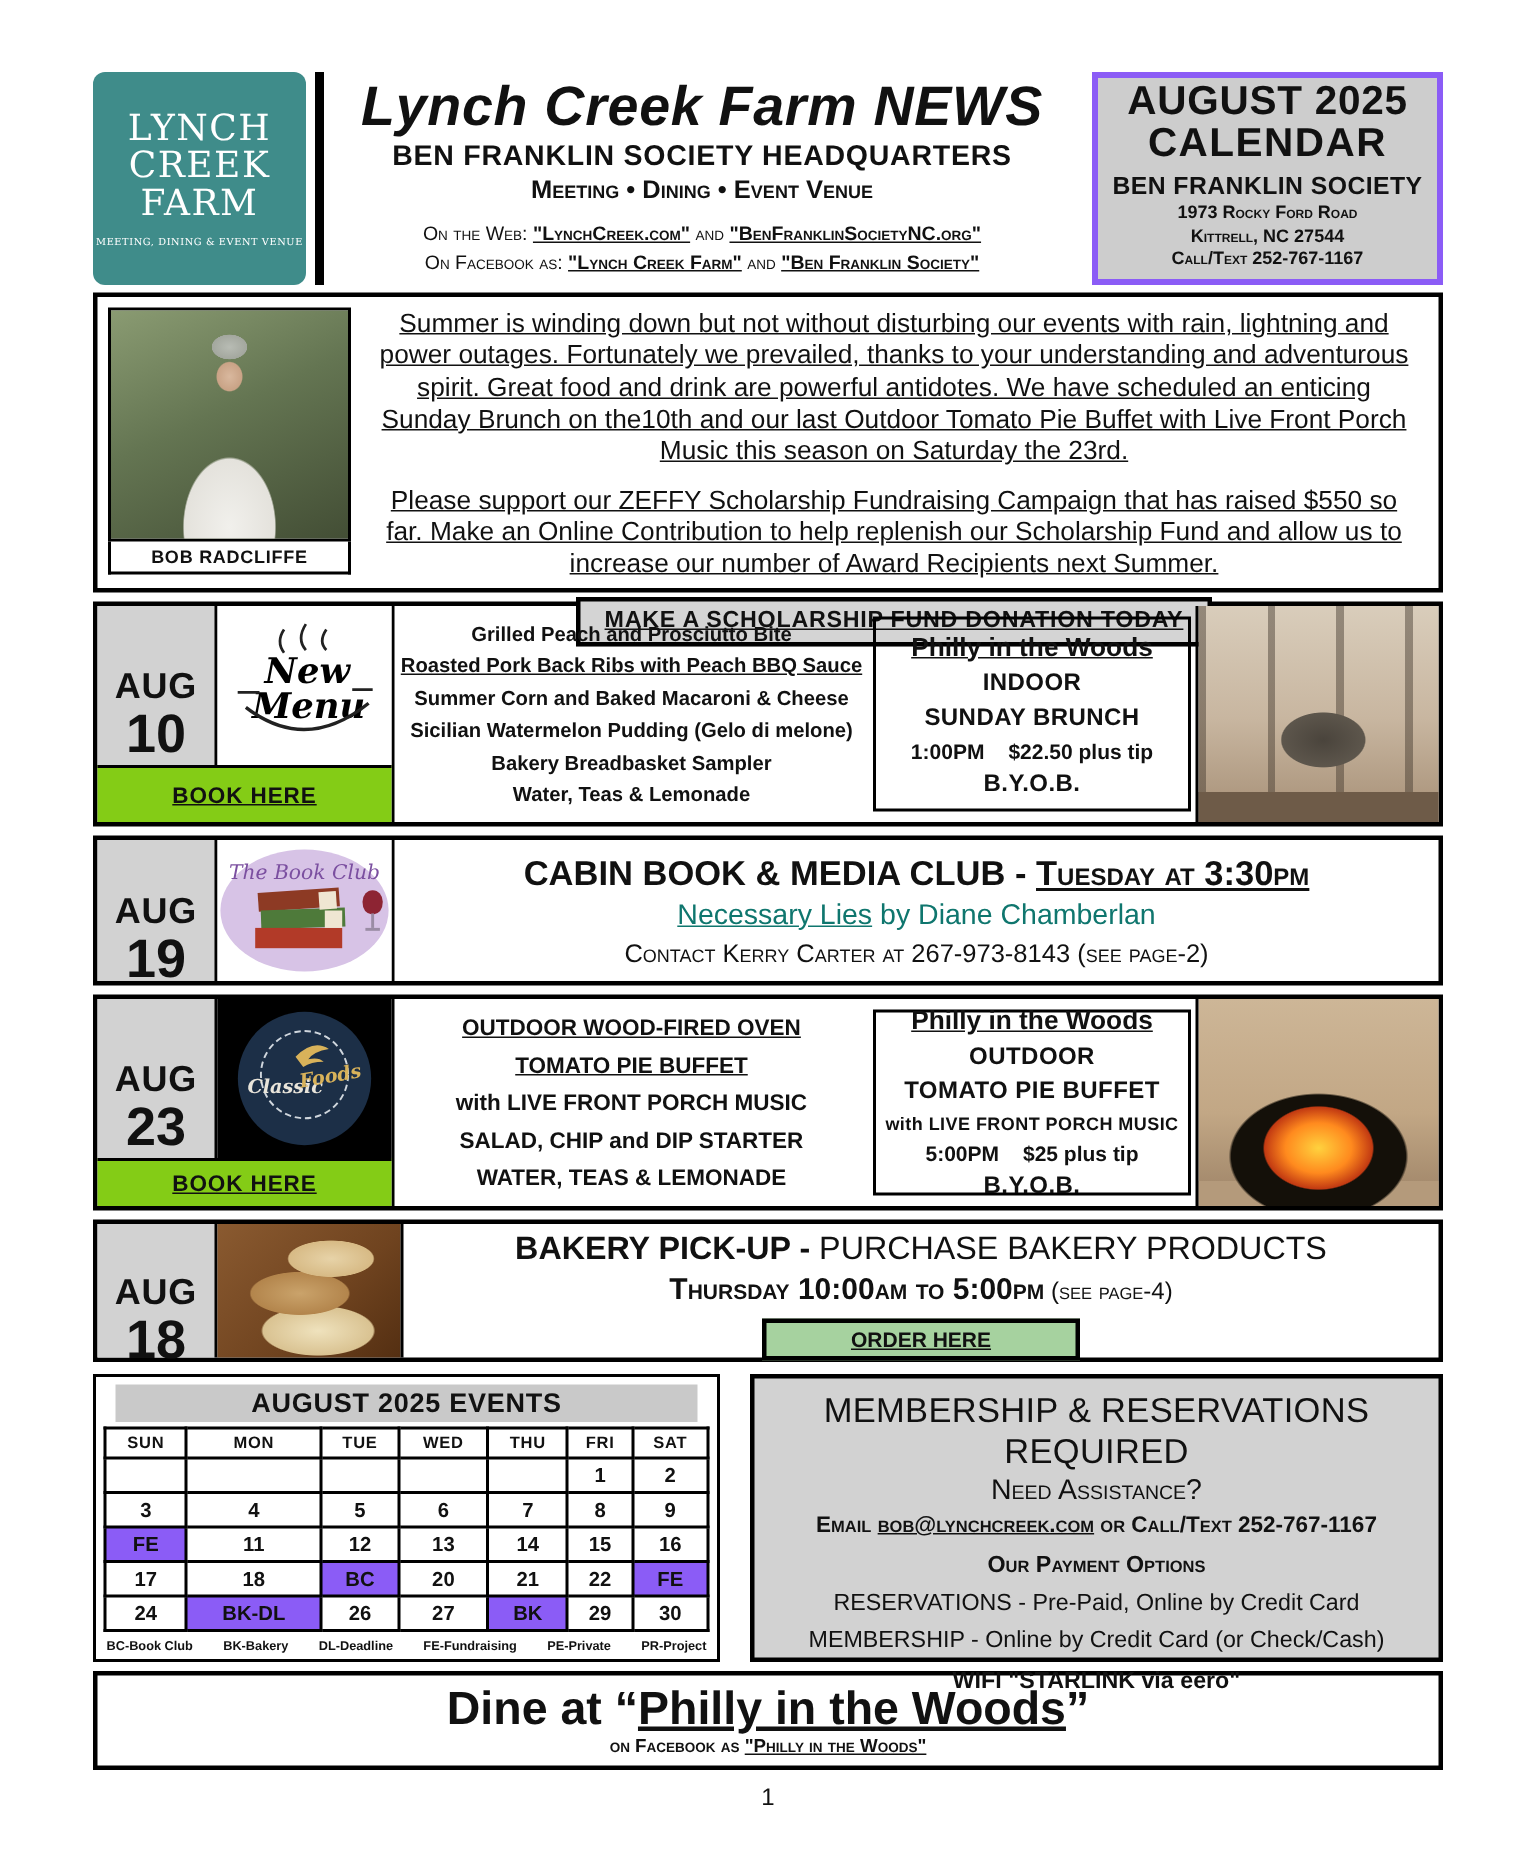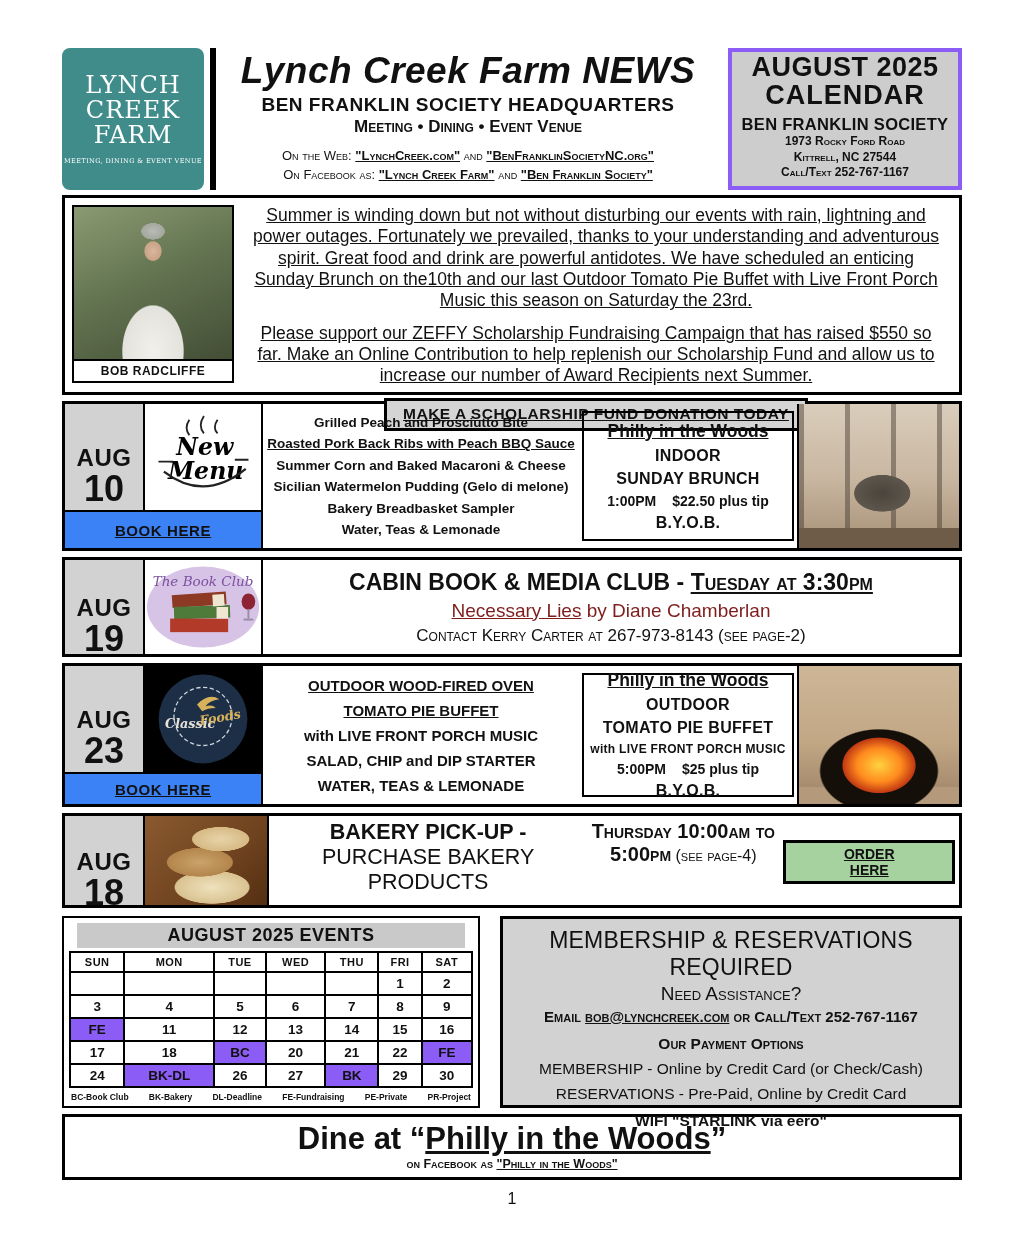--- a/index.html
+++ b/index.html
@@ -45,21 +45,21 @@
 
   
   .event { border: 3px solid #000; margin-top: 6px; display: flex; }
   .ev-left { width: 198px; display: flex; flex-direction: column; border-right: 2px solid #000; }
   .ev-left-top { display: flex; flex: 1; }
   .date-cell { width: 80px; background: #D2D2D2; border-right: 2px solid #000; display: flex; flex-direction: column; align-items: center; justify-content: center; }
   .date-m { font-size: 24px; font-weight: bold; letter-spacing: .5px; margin-top: 40px; }
   .date-d { font-size: 36px; font-weight: bold; margin-top: -4px; }
   .icon-cell { flex: 1; background: #fff; display: flex; align-items: center; justify-content: center; }
   .icon-cell.dark { background: #000; }
-  .book-btn { height: 40px; background: #3b82f6; border-top: 2px solid #000; display: flex; align-items: center; justify-content: center; font-weight: bold; font-size: 15px; text-decoration: underline; letter-spacing: .6px; cursor: pointer; }
+  .book-btn { height: 40px; background: #84cc16; border-top: 2px solid #000; display: flex; align-items: center; justify-content: center; font-weight: bold; font-size: 15px; text-decoration: underline; letter-spacing: .6px; cursor: pointer; }
   .menu-col { flex: 1; display: flex; flex-direction: column; justify-content: center; gap: 6.5px; text-align: center; font-size: 13.5px; font-weight: bold; padding: 4px; }
   .menu-col.wide { font-size: 15px; gap: 8px; }
   .detail { width: 212px; border: 2px solid #000; margin: 7px 3px; padding: 6px 2px; text-align: center; display: flex; flex-direction: column; justify-content: center; gap: 5px; }
   .detail-title { font-size: 17.5px; font-weight: bold; text-decoration: underline; }
   .detail-line { font-size: 16px; font-weight: bold; letter-spacing: .3px; }
   .detail-line.sm { font-size: 12px; }
   .detail-price { font-size: 14px; font-weight: bold; display: flex; justify-content: center; gap: 16px; }
   .ev-photo { width: 162px; border-left: 2px solid #000; }
   .ev-photo.porch { background:
       linear-gradient(0deg, #6e5b48 0%, #6e5b48 14%, rgba(0,0,0,0) 14%),
@@ -76,25 +76,25 @@
       radial-gradient(60px 26px at 45% 52%, #caa36b 0%, #b3854c 54%, rgba(0,0,0,0) 56%),
       radial-gradient(68px 30px at 55% 80%, #efe2bd 0%, #d9c291 54%, rgba(0,0,0,0) 56%),
       linear-gradient(135deg, #8a5a30 0%, #6f431f 60%, #542f12 100%); }
 
   
   .ev19-left { width: 198px; display: flex; border-right: 2px solid #000; }
   .ev19-left .date-cell { border-right: 2px solid #000; }
   .logo-cell { flex: 1; background: #fff; display: flex; align-items: center; justify-content: center; }
   .ev19-text { flex: 1; display: flex; flex-direction: column; justify-content: center; text-align: center; gap: 4px; padding: 4px; }
   .ev19-title { font-size: 23px; font-weight: bold; }
-  .ev19-book { font-size: 19px; color: #7f1d1d; }
+  .ev19-book { font-size: 19px; color: #0f766e; }
   .ev19-contact { font-size: 17px; }
 
   
-  .ev28-text { flex: 1; display: flex; flex-direction: row; justify-content: flex-end; text-align: center; gap: 4px; padding: 4px; }
+  .ev28-text { flex: 1; display: flex; flex-direction: column; justify-content: space-between; text-align: center; gap: 4px; padding: 4px; }
   .ev28-title { font-size: 21.5px; }
   .ev28-time { font-size: 20px; }
   .ev28-note { font-size: 16px; font-weight: normal; }
   .order-btn { display: inline-block; align-self: center; background: #A6D29F; border: 3px solid #000; padding: 3px 56px; font-size: 14px; font-weight: bold; text-decoration: underline; cursor: pointer; margin-top: 3px; }
 
   
   .bottom-row { display: flex; margin-top: 8px; height: 192px; gap: 20px; }
   .cal-events { width: 418px; border: 2px solid #000; padding: 4px 5px; background: #fff; }
   .cal-title { background: #C9C9C9; text-align: center; font-size: 18px; font-weight: bold; letter-spacing: .5px; padding: 2px 0; margin: 1px 8px 3px; }
   .cal-table { width: 100%; border-collapse: collapse; }
@@ -372,22 +372,22 @@
         <span>PR-Project</span>
       </div>
     </div>
     <div class="membership">
       <div class="mb-title">MEMBERSHIP &amp; RESERVATIONS REQUIRED</div>
       <div class="mb-sub sc">Need Assistance?</div>
       <div class="mb-email sc">
         <span>Email </span><span class="u">bob@lynchcreek.com</span><span> or Call/Text 252-767-1167</span>
       </div>
       <div class="mb-pay sc">Our Payment Options</div>
+      <div class="mb-line">RESERVATIONS - Pre-Paid, Online by Credit Card</div>
       <div class="mb-line">MEMBERSHIP - Online by Credit Card (or Check/Cash)</div>
-      <div class="mb-line">RESERVATIONS - Pre-Paid, Online by Credit Card</div>
       <div class="mb-wifi">WIFI  "STARLINK via eero"</div>
     </div>
   </div>
 
   <div class="footer-box">
     <div class="dine-line">
       <span>Dine at “</span><span class="lnk">Philly in the Woods</span><span>”</span>
     </div>
     <div class="fb-line sc">
       <span>on Facebook as </span><span class="lnk">"Philly in the Woods"</span>

